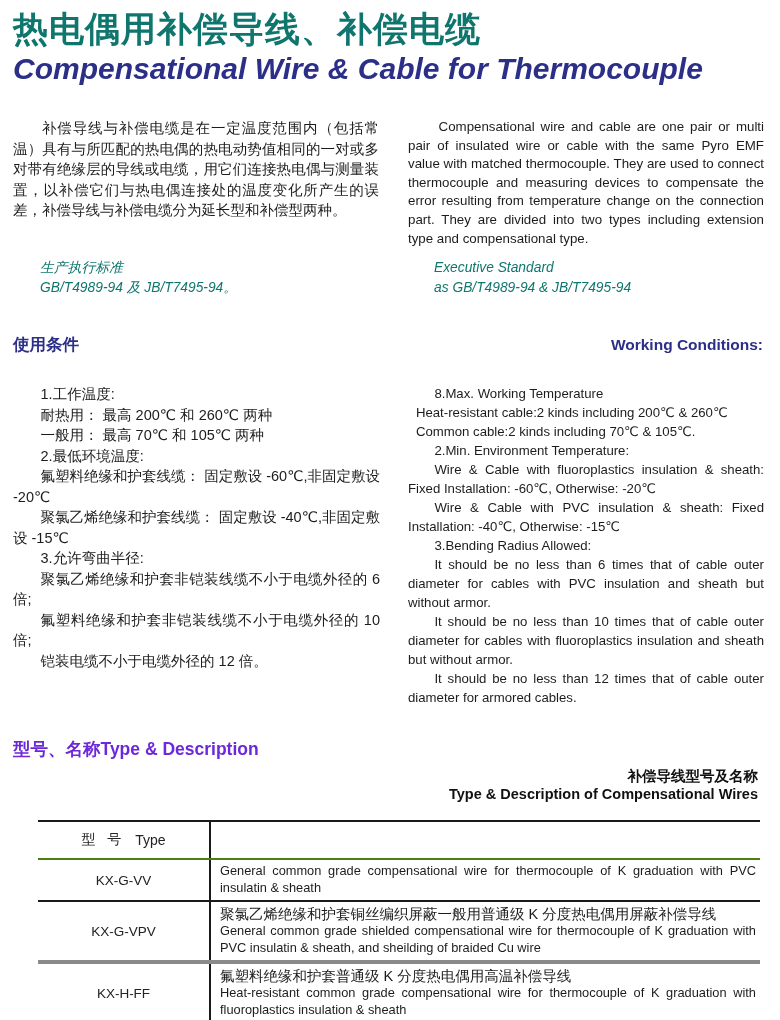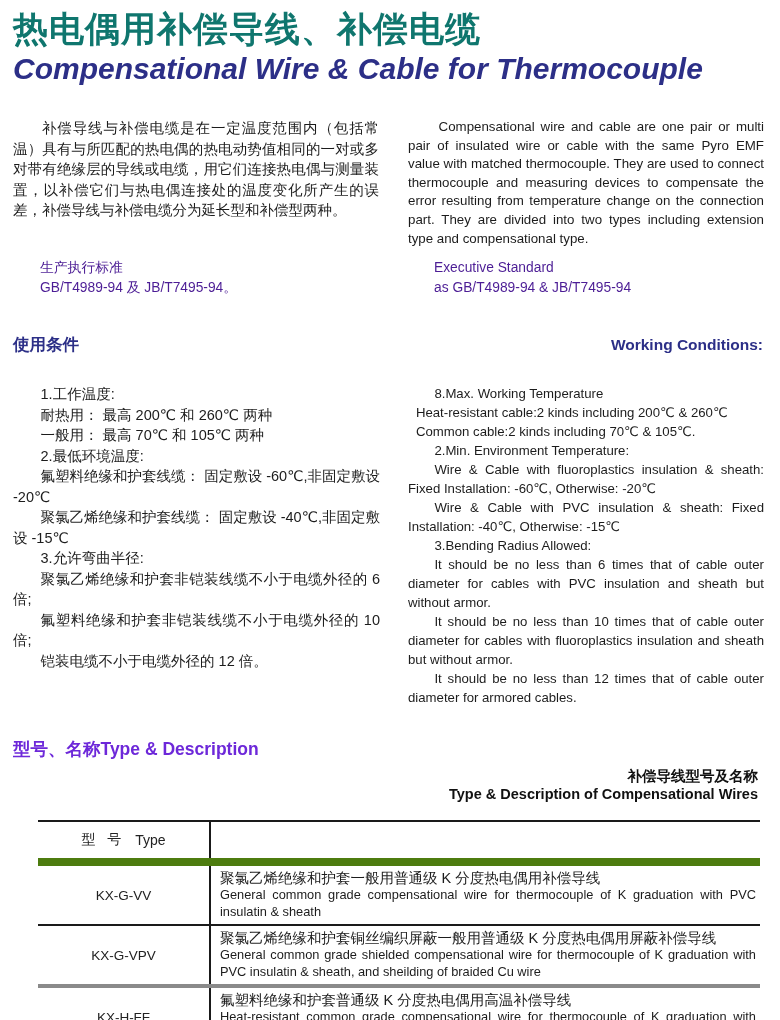--- a/index.html
+++ b/index.html
@@ -9,40 +9,40 @@
     color:#1c1c1c;overflow:hidden;
   }
   .abs{position:absolute;}
   
   .title-zh{left:13px;top:6px;font-size:35px;font-weight:bold;color:#0f766e;letter-spacing:1px;white-space:nowrap;}
   .title-en{left:13px;top:52px;font-size:30px;font-weight:bold;font-style:italic;color:#2c2f87;white-space:nowrap;}
   
   .intro-zh{left:13px;top:118px;width:366px;font-size:14.5px;line-height:20.5px;text-align:justify;text-indent:2em;margin:0;}
   .intro-en{left:408px;top:118px;width:356px;font-size:13.3px;line-height:18.6px;text-align:justify;text-indent:2.3em;margin:0;}
   
-  .std{color:#4c1d95;font-size:13.8px;line-height:20px;}
+  .std{color:#0f766e;font-size:13.8px;line-height:20px;font-style:italic;}
   .std-zh{left:40px;top:258px;}
   .std-en{left:434px;top:258px;}
   
   .cond-head-zh{left:13px;top:334px;font-size:16.5px;font-weight:bold;color:#2c2f87;}
   .cond-head-en{right:17px;top:336px;font-size:15.5px;font-weight:bold;color:#2c2f87;text-align:right;}
   
   .cond-zh{left:13px;top:384px;width:367px;}
   .cond-zh p{margin:0;font-size:14.5px;line-height:20.5px;text-align:justify;text-indent:1.9em;}
   .cond-en{left:408px;top:384px;width:356px;}
   .cond-en p{margin:0;font-size:13.2px;line-height:19px;text-align:justify;text-indent:2em;}
   .cond-en p.small-indent{text-indent:0.6em;}
   
   .type-head{left:13px;top:737px;font-size:17.5px;font-weight:bold;color:#6d28d9;white-space:nowrap;}
   .sub-head-zh{right:22px;top:767px;font-size:14.5px;font-weight:bold;color:#111;text-align:left;}
   .sub-head-en{right:22px;top:786px;font-size:14.5px;font-weight:bold;color:#111;text-align:right;}
   
   .ttable{left:38px;top:820px;width:722px;border-top:2px solid #1a1a1a;}
   .trow{display:flex;align-items:stretch;}
-  .trow.header{border-bottom:8px solid #4d7c0f;gap:42px;}
+  .trow.header{border-bottom:2px solid #4d7c0f;gap:42px;}
   .trow.r1{border-bottom:2px solid #1a1a1a;}
   .trow.r2{border-bottom:4px solid #8a8a8a;}
   .trow.r3{border-bottom:2px solid #1a1a1a;}
   .tcell-type{width:167px;flex:none;display:flex;align-items:center;justify-content:center;
     border-right:2px solid #1a1a1a;font-size:13.5px;color:#222;text-align:center;padding:4px 2px;}
   .tcell-desc{flex:1;padding:3px 4px 4px 9px;}
   .trow.header .tcell-type,.trow.header .tcell-desc{display:flex;align-items:center;justify-content:center;
     font-size:14px;min-height:32px;padding-top:2px;padding-bottom:2px;}
   .hdr-zh{letter-spacing:4px;margin-right:10px;}
   .desc-zh{font-size:14.5px;line-height:18px;margin:0;}
@@ -102,21 +102,20 @@
 <div class="abs ttable">
   <div class="trow header">
     <div class="tcell-type">
       <span class="hdr-zh">型 号</span>
       <span>Type</span>
     </div>
   </div>
   <div class="trow r1">
     <div class="tcell-type">KX-G-VV</div>
     <div class="tcell-desc">
-      <p class="desc-zh">聚氯乙烯绝缘和护套一般用普通级 K 分度热电偶用补偿导线</p>
       <p class="desc-en">General common grade compensational wire for thermocouple of K graduation with PVC insulatin &amp; sheath</p>
     </div>
   </div>
   <div class="trow r2">
     <div class="tcell-type">KX-G-VPV</div>
     <div class="tcell-desc">
       <p class="desc-zh">聚氯乙烯绝缘和护套铜丝编织屏蔽一般用普通级 K 分度热电偶用屏蔽补偿导线</p>
       <p class="desc-en">General common grade shielded compensational wire for thermocouple of K graduation with PVC insulatin &amp; sheath, and sheilding of braided Cu wire</p>
     </div>
   </div>

